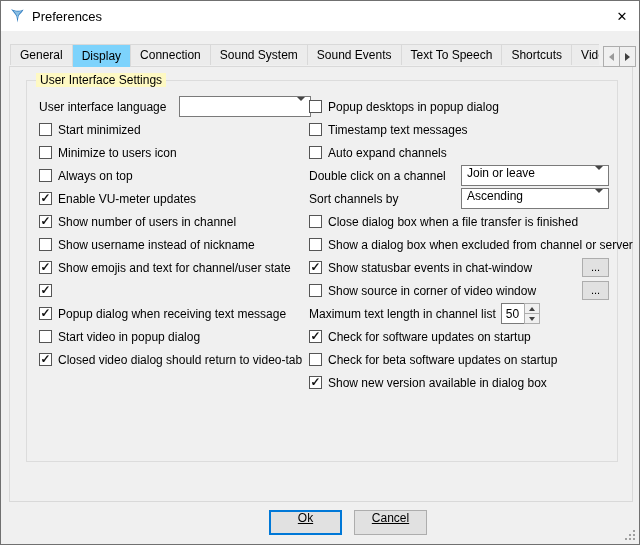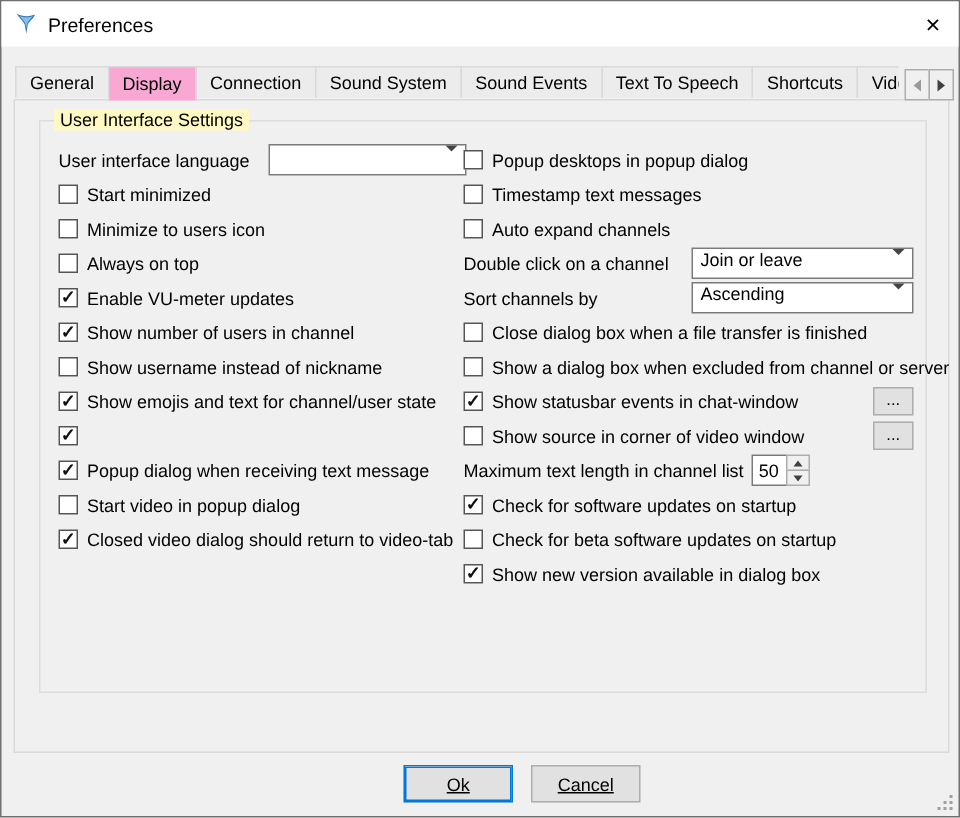--- a/index.html
+++ b/index.html
@@ -15,21 +15,21 @@
   .app-icon{width:16px;height:16px;display:inline-block;margin-right:7px}
   .title-text{font-size:13px}
   .close-btn{position:absolute;right:0;top:0;width:34px;height:30px;display:flex;
     align-items:center;justify-content:center;font-size:13px;color:#000;cursor:default}
   
   .tabbar{position:absolute;left:9px;top:43px;right:40px;height:23px;display:flex;
     overflow:hidden;z-index:2}
   .tab{height:20px;line-height:20px;padding:0 9px;background:#ececec;
     border:1px solid #d9d9d9;border-bottom:none;white-space:nowrap;cursor:default}
   .tab + .tab{margin-left:-1px}
-  .tab.selected{height:23px;line-height:22px;background:#f9a8d4;z-index:3;position:relative;margin-bottom:-1px}
+  .tab.selected{height:23px;line-height:22px;background:#7dd3fc;z-index:3;position:relative;margin-bottom:-1px}
   .tabscroll{position:absolute;right:3px;top:45px;height:21px;display:flex;z-index:4}
   .tsbtn{width:17px;height:21px;background:#f0f0f0;border:1px solid #adadad;box-sizing:border-box;
     display:flex;align-items:center;justify-content:center}
   .tsbtn + .tsbtn{margin-left:-1px}
   .arrow-l{width:0;height:0;border-top:4px solid transparent;border-bottom:4px solid transparent;border-right:5px solid #9a9a9a}
   .arrow-r{width:0;height:0;border-top:4px solid transparent;border-bottom:4px solid transparent;border-left:5px solid #404040}
   
   .page{position:absolute;left:8px;top:65px;width:624px;height:436px;background:#f0f0f0;
     border:1px solid #d9d9d9;box-sizing:border-box;z-index:1}
   .groupbox{position:absolute;left:16px;top:13px;width:592px;height:382px;
@@ -59,21 +59,21 @@
     display:flex;align-items:center;padding-left:4px}
   .spin-btns{width:16px;height:21px;display:flex;flex-direction:column;margin-left:-1px}
   .spbtn{flex:1;background:#f0f0f0;border:1px solid #adadad;box-sizing:border-box;
     display:flex;align-items:center;justify-content:center}
   .spbtn + .spbtn{margin-top:-1px}
   .tri-up{width:0;height:0;border-left:3px solid transparent;border-right:3px solid transparent;border-bottom:4px solid #404040}
   .tri-dn{width:0;height:0;border-left:3px solid transparent;border-right:3px solid transparent;border-top:4px solid #404040}
   
   .footer{position:absolute;left:268px;top:509px;display:flex;gap:12px}
   .btn{width:71px;height:23px;background:#e1e1e1;border:1px solid #adadad;
-    display:flex;align-items:center;justify-content:center;font-size:12px;cursor:default}
+    display:flex;justify-content:center;font-size:12px;cursor:default}
   .btn .bl{text-decoration:underline}
   .btn.default{border:1px solid #0078d7;box-shadow:inset 0 0 0 1px #0078d7}
   .grip{position:absolute;right:3px;bottom:3px;width:12px;height:12px}
 </style>
 </head>
 <body>
 
 <div class="titlebar">
   <span class="app-icon">
     <svg width="16" height="16" viewBox="0 0 16 16">

